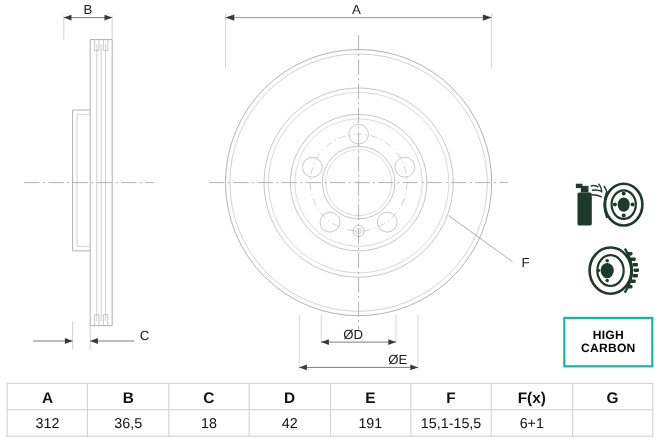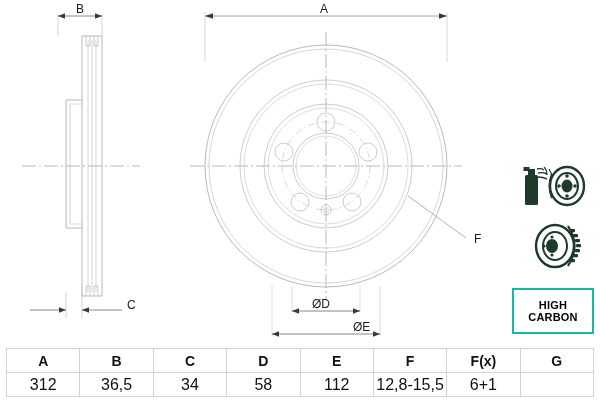--- a/index.html
+++ b/index.html
@@ -100,21 +100,21 @@
     font-size: 13px;
     color: #111111;
     padding: 0;
   }
   #dimensions-table tr.header-row td {
     font-weight: bold;
     font-size: 14px;
   }
   #dimensions-table tr.value-row td {
     font-weight: normal;
-    font-size: 16px;
+    font-size: 13px;
   }
 </style>
 </head>
 <body>
 
 <div id="drawing-area">
 
   <svg id="drawing-svg" width="600" height="344" viewBox="0 0 600 344">
 
     <g fill="none" stroke="#b0b0b0" stroke-width="0.8">
@@ -276,21 +276,21 @@
       <td>C</td>
       <td>D</td>
       <td>E</td>
       <td>F</td>
       <td>F(x)</td>
       <td>G</td>
     </tr>
     <tr class="value-row">
       <td>312</td>
       <td>36,5</td>
-      <td>34</td>
-      <td>58</td>
-      <td>112</td>
-      <td>12,8-15,5</td>
+      <td>18</td>
+      <td>42</td>
+      <td>191</td>
+      <td>15,1-15,5</td>
       <td>6+1</td>
       <td></td>
     </tr>
   </tbody>
 </table>
 
 </body></html>

